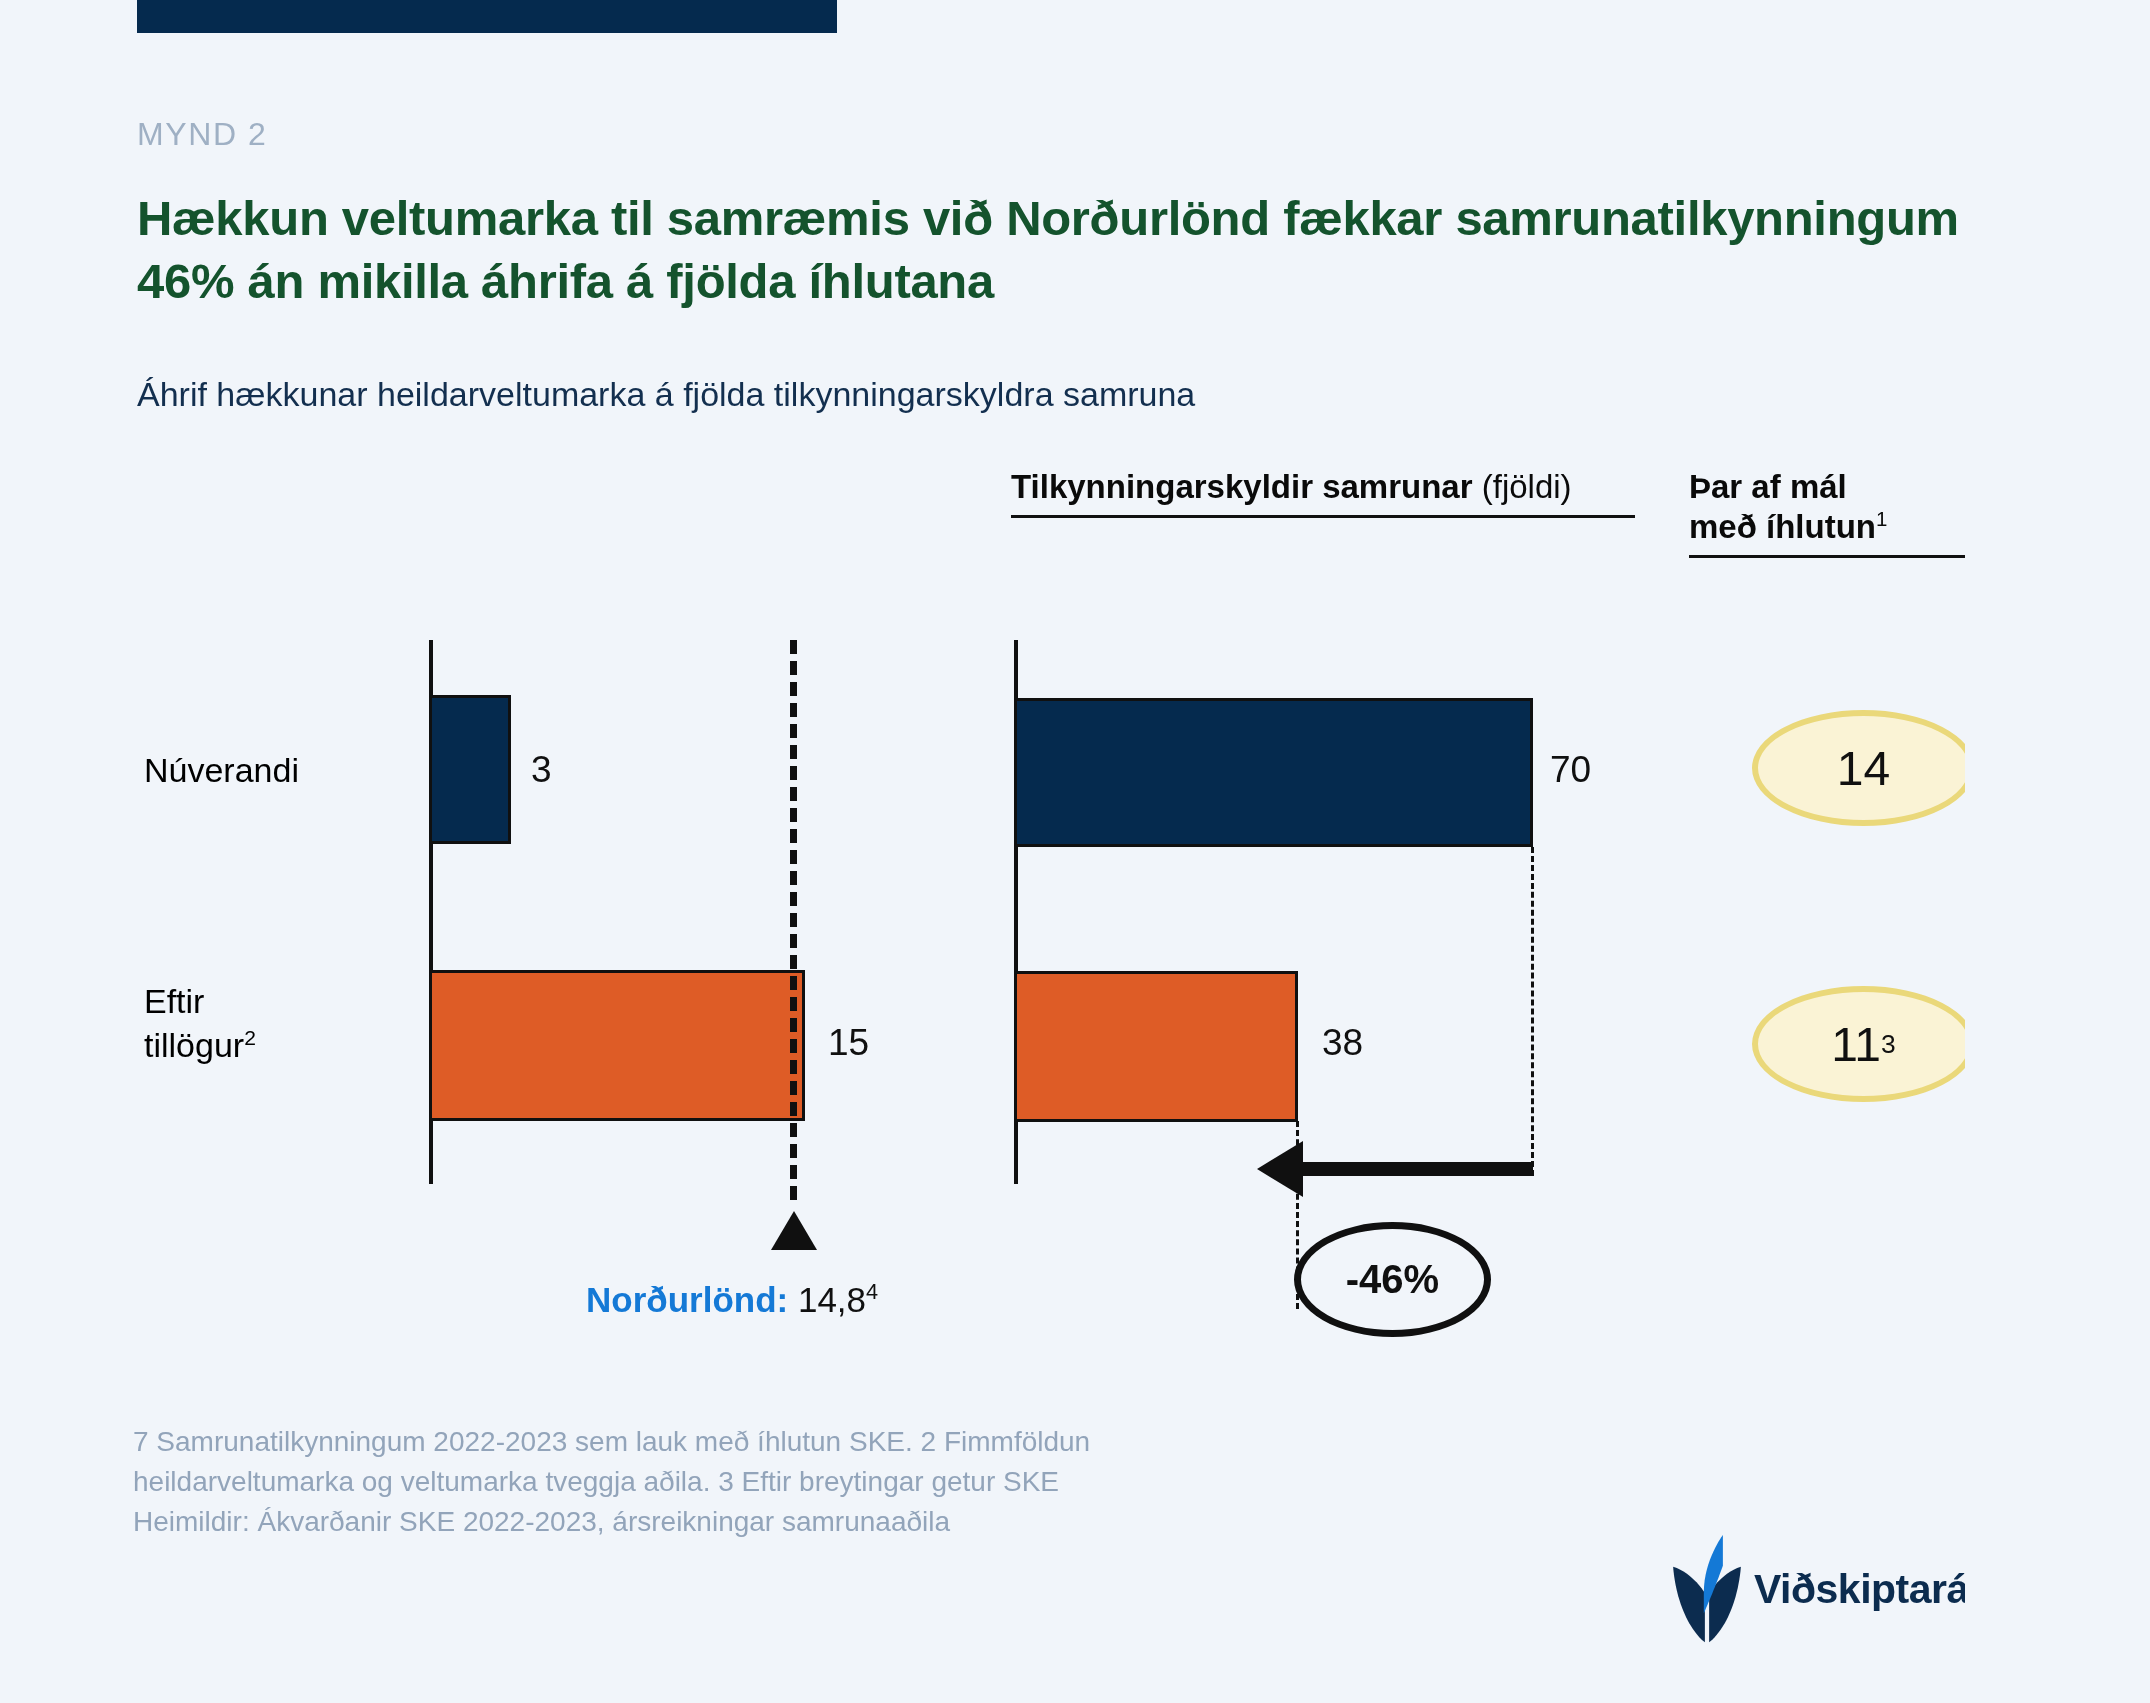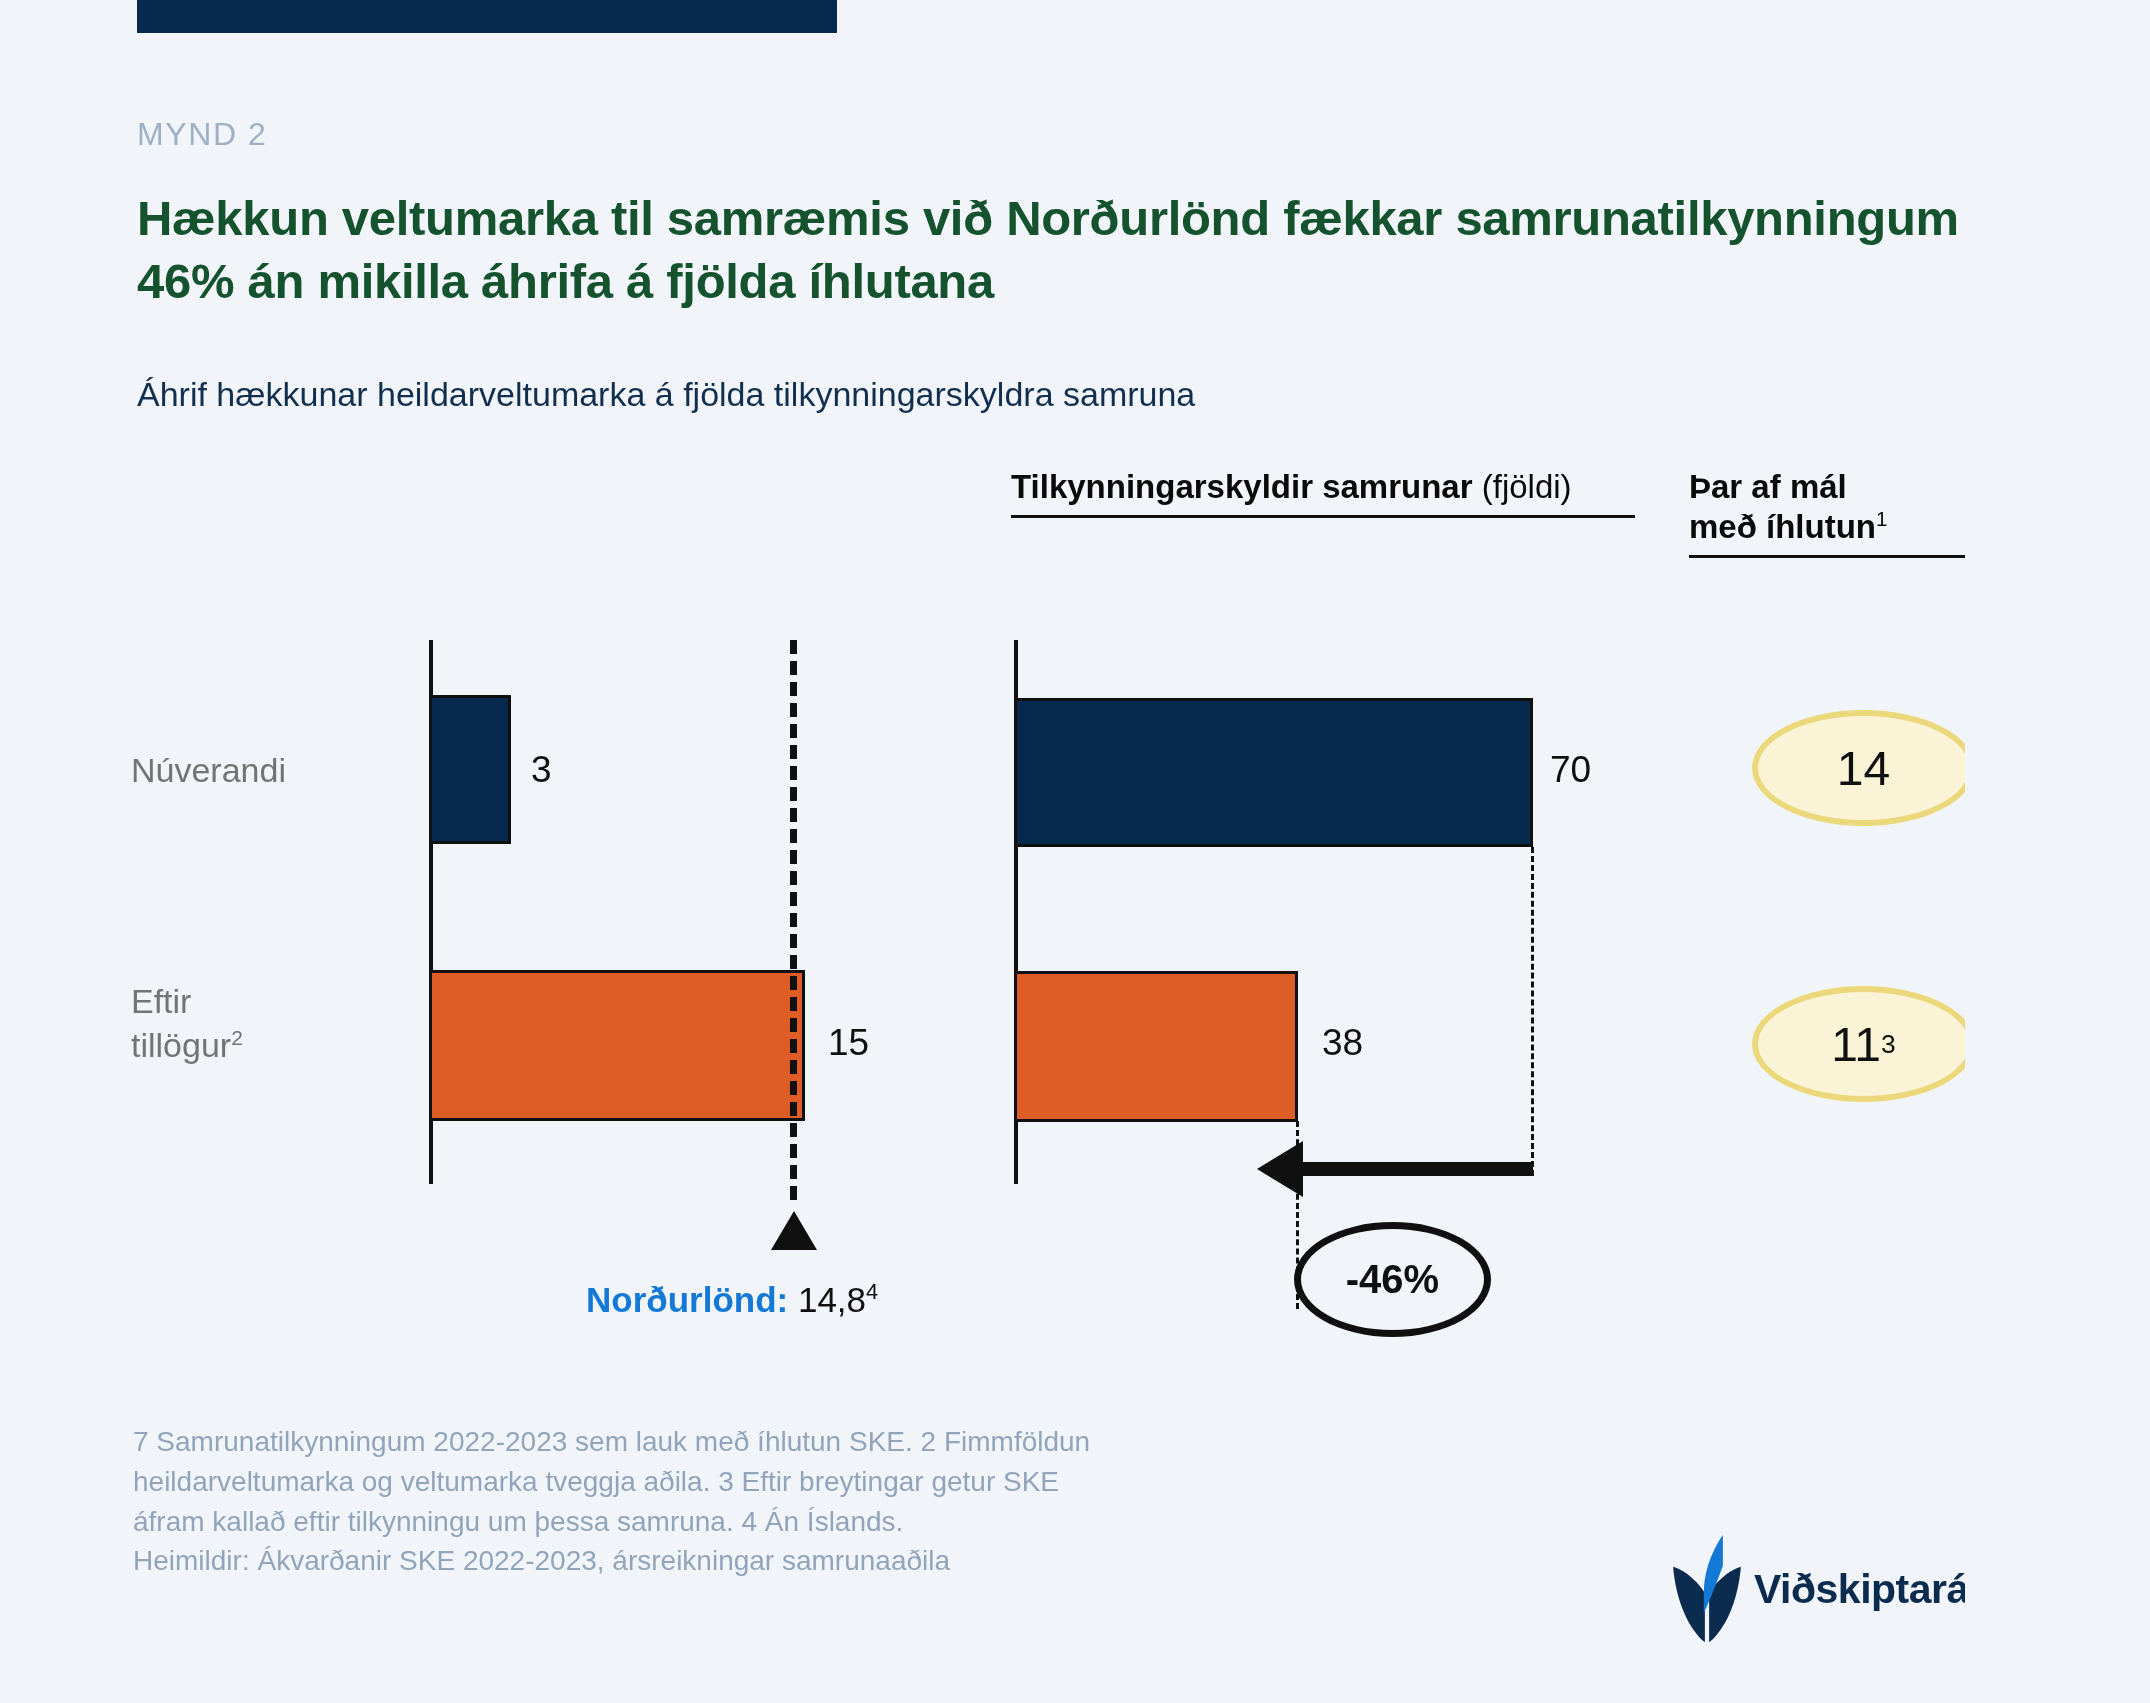--- a/index.html
+++ b/index.html
@@ -83,22 +83,23 @@
     font-size: 0.62em;
     vertical-align: super;
     line-height: 0;
   }
 
   
   .rowlabel {
     position: absolute;
     font-size: 34px;
     line-height: 1.30;
-    color: #737373;
-    font-weight: 400;
+    color: #000000;
+    font-weight: 400;
+    margin-left: 13px;
   }
   .rowlabel-1 { left: 131px; top: 748px; }
   .rowlabel-2 { left: 131px; top: 979px; }
 
   
   .axis {
     position: absolute;
     width: 3.7px;
     background: #101010;
   }
@@ -313,21 +314,20 @@
     <span>14</span>
   </div>
   <div class="pill pill-2">
     <span>11</span>
       <sup>3</sup>
   </div>
 
   <div class="footnotes">
     <div>7 Samrunatilkynningum 2022-2023 sem lauk með íhlutun SKE. 2 Fimmföldun</div>
     <div>heildarveltumarka og veltumarka tveggja aðila. 3 Eftir breytingar getur SKE</div>
-    <div>áfram kallað eftir tilkynningu um þessa samruna. 4 Án Íslands.</div>
     <div>Heimildir: Ákvarðanir SKE 2022-2023, ársreikningar samrunaaðila</div>
   </div>
 
   <div class="logo">
     <svg class="logo-mark" viewBox="0 0 132 210">
       <path d="M2 62 C2 62 6 150 56 200 L62 205 L62 112 C62 112 40 74 2 62 Z" fill="#0c2c4f"></path>
       <path d="M130 62 C130 62 126 150 76 200 L70 205 L70 112 C70 112 92 74 130 62 Z" fill="#0c2c4f"></path>
       <path d="M96 2 C96 2 60 50 60 110 L60 150 C60 150 82 100 96 60 Z" fill="#1479d6"></path>
     </svg>
     <span class="logo-text">Viðskiptaráð</span>

